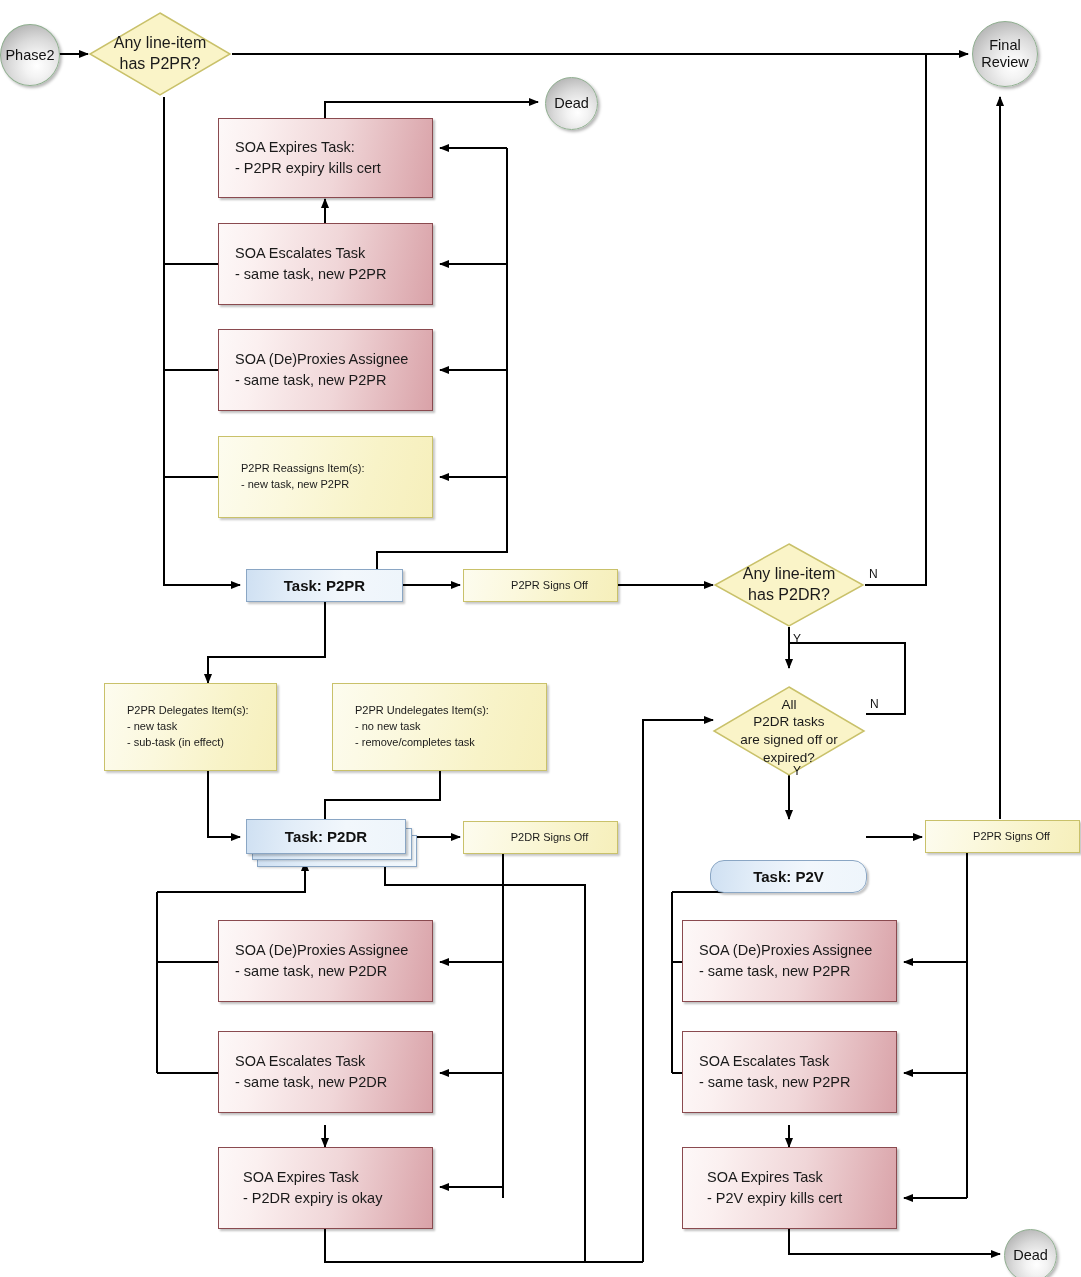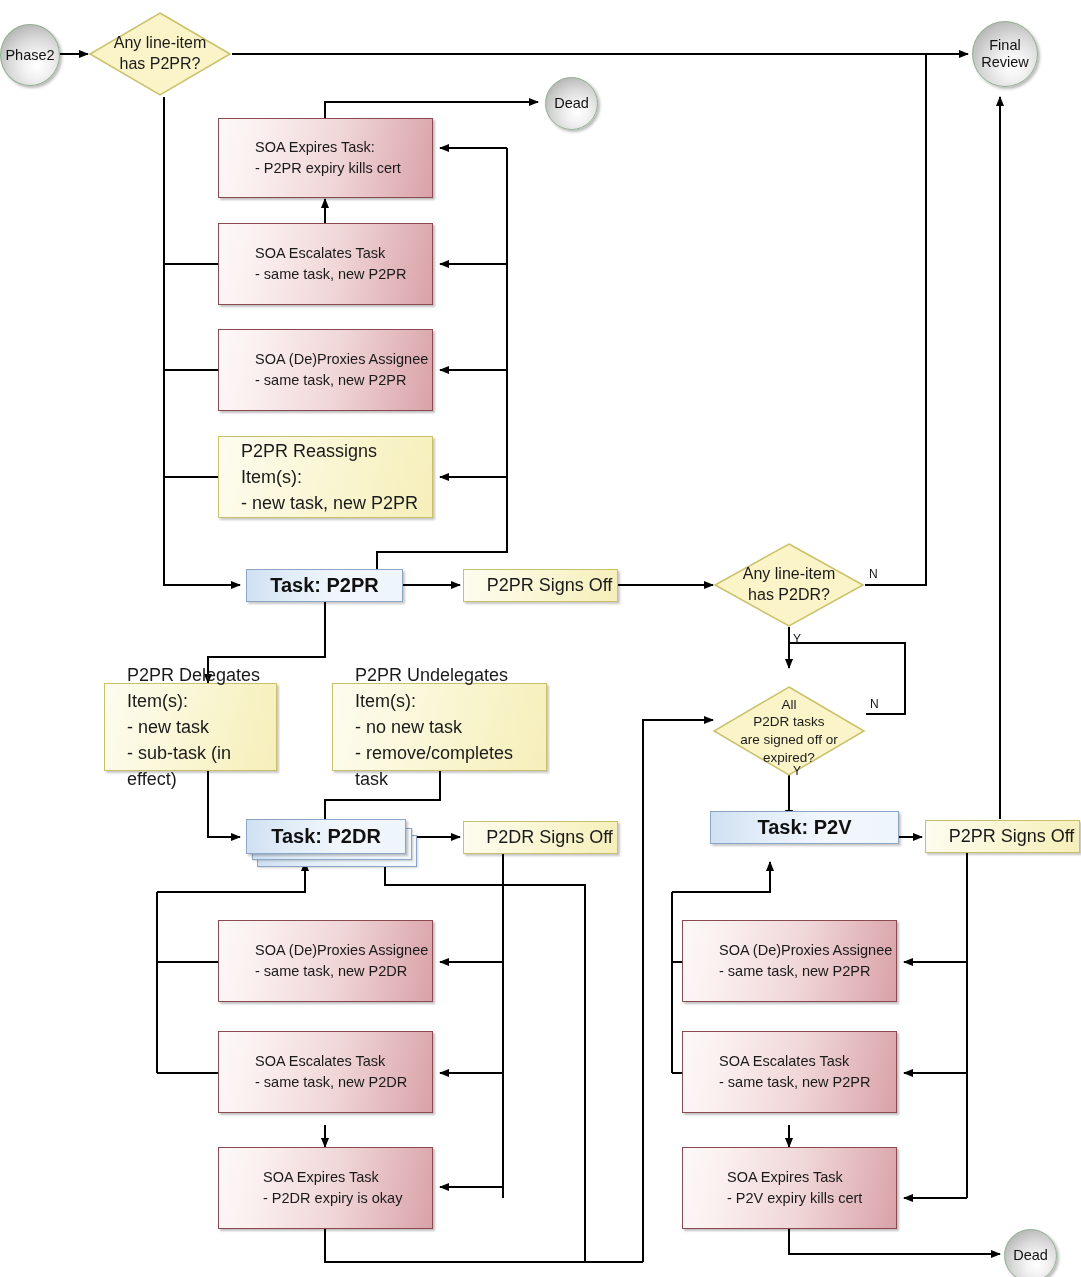--- a/index.html
+++ b/index.html
@@ -9,43 +9,43 @@
 
   .node{position:absolute;box-sizing:border-box;}
 
   
   .rect{
     border:1px solid #8a4a4f;
     background:linear-gradient(100deg,#fdf8f8 0%,#fbf0f0 18%,#f0d6d8 55%,#d9a2a8 100%);
     box-shadow:2px 2px 2px rgba(0,0,0,.25);
     display:flex;align-items:center;
     font-size:14.5px;color:#1a1a1a;line-height:1.45;
-    padding-left:36px;
+    padding-left:16px;
   }
   .rect .txt{white-space:pre-line;}
 
   
   .yrect{
     border:1px solid #c9c16a;
     background:linear-gradient(105deg,#fdfcef 0%,#fbf8dd 35%,#f8f3c8 70%,#f6efbb 100%);
     box-shadow:2px 2px 2px rgba(0,0,0,.22);
     display:flex;align-items:center;
-    font-size:18px;color:#1a1a1a;line-height:1.45;
+    font-size:11px;color:#1a1a1a;line-height:1.45;
     padding-left:22px;
   }
   .yrect.mid{justify-content:center;padding-left:18px;}
   .yrect .txt{white-space:pre-line;}
 
   
   .brect{
     border:1px solid #8aa6c4;
     background:linear-gradient(95deg,#cfe0f2 0%,#e2edf8 28%,#f2f7fc 62%,#eef5fb 100%);
     box-shadow:2px 2px 2px rgba(0,0,0,.22);
     display:flex;align-items:center;justify-content:center;
-    font-size:20px;font-weight:bold;color:#111;
+    font-size:15px;font-weight:bold;color:#111;
   }
   .stack .lay{
     position:absolute;border:1px solid #8aa6c4;
     background:linear-gradient(95deg,#cfe0f2 0%,#e6f0f9 40%,#f3f8fc 100%);
     box-shadow:1px 1px 2px rgba(0,0,0,.18);
   }
 
   
   .diamond{position:absolute;}
   .diamond .dtext{
@@ -259,21 +259,21 @@
   <div class="node rect" style="left:218px;top:1024px;width:215px;height:82px;">
     <div class="txt">SOA Escalates Task
 - same task, new P2DR</div>
   </div>
 
   <div class="node rect" style="left:218px;top:1140px;width:215px;height:82px;">
     <div class="txt" style="padding-left:8px;">SOA Expires Task
 - P2DR expiry is okay</div>
   </div>
 
-  <div class="node brect" style="left:710px;top:804px;width:189px;height:33px;">
+  <div class="node brect" style="left:710px;top:853px;width:157px;height:33px;border-radius:14px;">
     <span>Task: P2V</span>
   </div>
 
   <div class="node yrect mid" style="left:925px;top:813px;width:155px;height:33px;">
     <span>P2PR Signs Off</span>
   </div>
 
   <div class="node rect" style="left:682px;top:913px;width:215px;height:82px;">
     <div class="txt">SOA (De)Proxies Assignee
 - same task, new P2PR</div>

